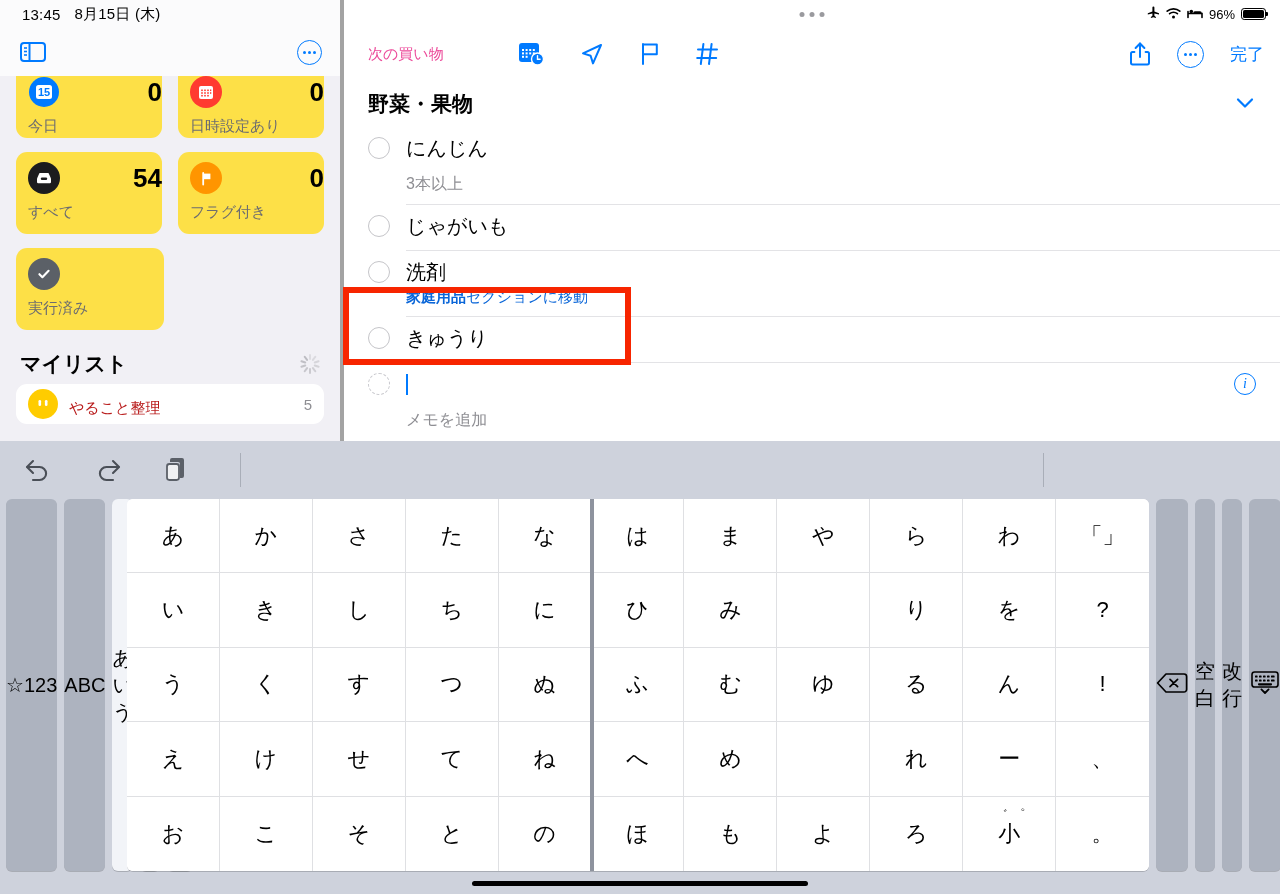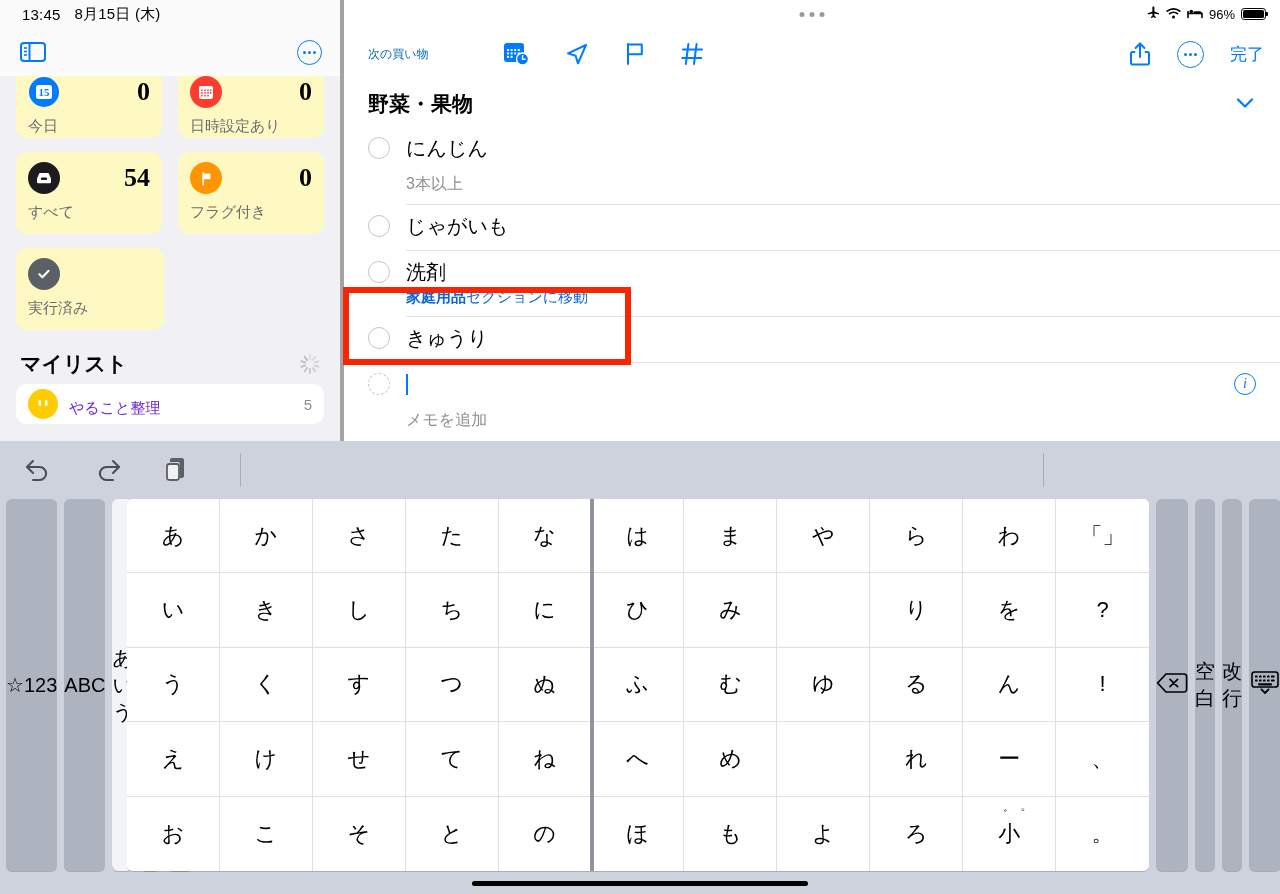--- a/index.html
+++ b/index.html
@@ -29,22 +29,22 @@
               display: flex; align-items: center; justify-content: center; }
   .more-circle {
     width: 25px; height: 25px; border-radius: 50%; border: 1.6px solid #007aff;
     display: flex; align-items: center; justify-content: center; gap: 2.2px;
   }
   .more-circle i { width: 3px; height: 3px; border-radius: 50%; background: #007aff; display:block;}
 
   .sb-scroll { padding: 0 16px; position: relative; }
   .card-row { display: flex; gap: 16px; margin-bottom: 14px; }
   .card {
-    background: #fef9c3; border-radius: 11px; width: 148px; height: 82px;
-    padding: 10px 12px 0 12px; position: relative; font-family: Liberation Serif, serif;
+    background: #fde047; border-radius: 11px; width: 148px; height: 82px;
+    padding: 10px 0 0 12px; position: relative;
   }
   .card.half-top { height: 62px; padding-top: 0; border-radius: 0 0 11px 11px; margin-top:0; }
   .card-head { display: flex; align-items: center; justify-content: space-between; }
   .badge {
     width: 32px; height: 32px; border-radius: 50%; display: flex;
     align-items: center; justify-content: center; color: #fff; flex: 0 0 auto;
   }
   .badge.red { background: #ff3b30; }
   .badge.black { background: #1c1c1e; }
   .badge.orange { background: #ff9500; }
@@ -65,21 +65,21 @@
   .spinner i {
     position: absolute; left: 9px; top: 0; width: 2px; height: 6px;
     background: #b8b8bd; border-radius: 1px; transform-origin: 1px 10px;
   }
   .list-card {
     background: #fff; border-radius: 11px; height: 40px; display:flex;
     align-items: center; padding: 0 12px; gap: 11px; overflow: hidden;
   }
   .list-dot { width: 30px; height: 30px; border-radius: 50%; background: #ffcc00;
               display:flex; align-items:center; justify-content:center; flex:0 0 auto;}
-  .list-name { font-size: 15px; color: #6d28d9; margin-top: 8px; }
+  .list-name { font-size: 15px; color: #b91c1c; margin-top: 8px; }
   .list-count { margin-left: auto; font-size: 15px; color: #8e8e93; }
 
   
   .detail {
     position: absolute; left: 340px; top: 0; width: 940px; height: 441px;
     background: #fff; border-left: 4px solid #a3a3a3;
   }
   .d-status {
     height: 28px; display: flex; align-items: center; position: relative;
     background: #fff;
@@ -92,21 +92,21 @@
     font-size: 13px; color: #000;
   }
   .battery { width: 25px; height: 12px; border: 1.3px solid #000; border-radius: 3.2px;
              position: relative; display: inline-block; }
   .battery::after { content:""; position:absolute; right:-3.4px; top:3.4px; width:2px;
                     height:4px; background:#000; border-radius:0 1px 1px 0; }
   .battery i { position:absolute; left:1.4px; top:1.4px; bottom:1.4px; width: 88%;
                background:#000; border-radius: 1.6px; display:block; }
 
   .d-navbar { height: 52px; display: flex; align-items: center; padding: 0 16px 0 24px; }
-  .d-title { font-size: 12px; color: #0369a1; }
+  .d-title { font-size: 15px; color: #ec4899; }
   .d-tools { display: flex; align-items: center; gap: 34px; margin-left: 74px; }
   .d-right { margin-left: auto; display: flex; align-items: center; gap: 26px; }
   .done-btn { font-size: 17px; color: #007aff; cursor: pointer; }
 
   .section-hd {
     display: flex; align-items: center; justify-content: space-between;
     padding: 10px 26px 8px 24px;
   }
   .section-hd .s-title { font-size: 21px; font-weight: 700; color: #000; }
 

